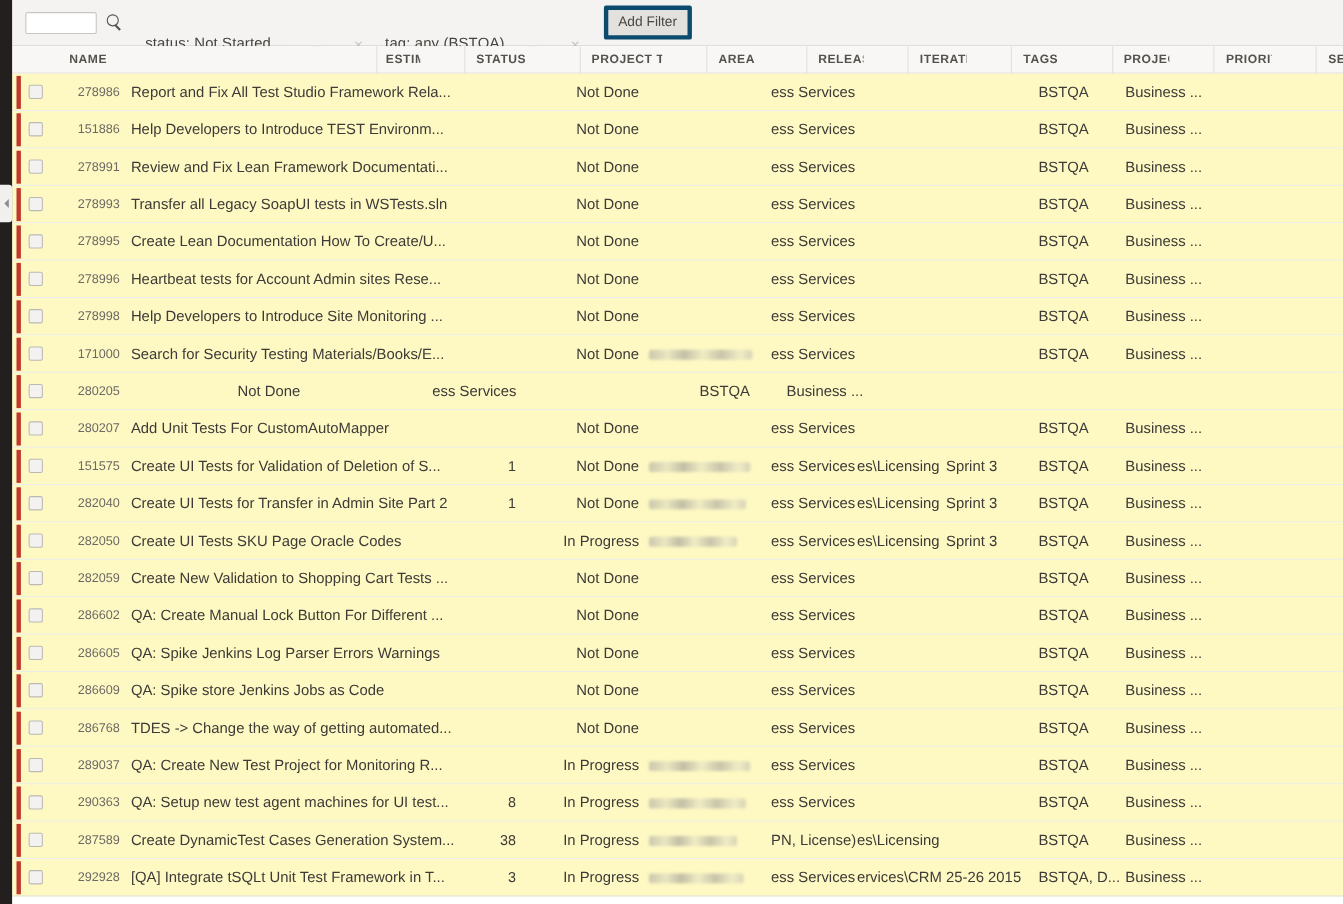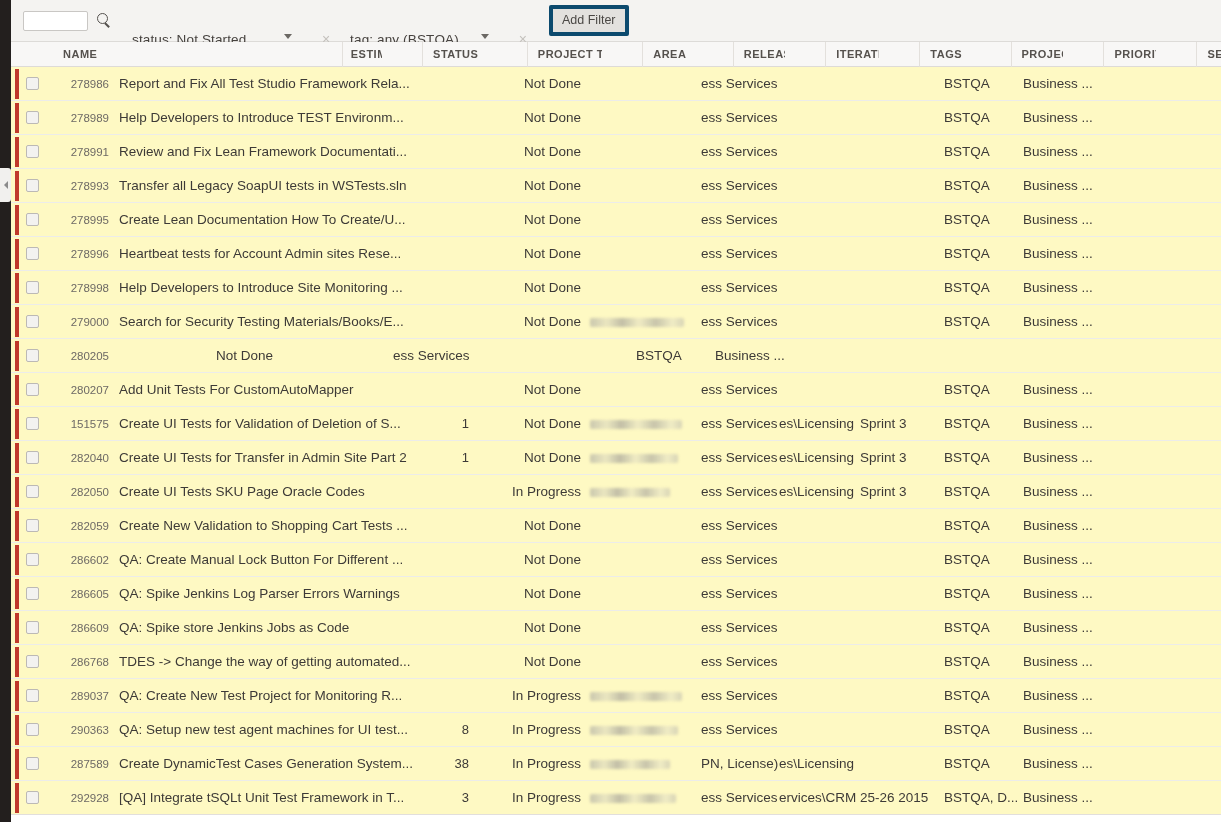--- a/index.html
+++ b/index.html
@@ -93,21 +93,21 @@
     position: absolute;
     left: 8px; top: 9px;
     width: 6px; height: 1.8px;
     background: #55524f;
     transform: rotate(45deg);
     transform-origin: left center;
   }
 
   .chip {
     display: flex;
-    align-items: flex-start;
+    align-items: flex-end;
     margin-left: 20px;
     gap: 22px;
     cursor: pointer;
     margin-top: 37px;
   }
   .chip-label {
     font-size: 13.5px;
     color: #46423f;
     white-space: nowrap;
     letter-spacing: 0.01em;
@@ -317,21 +317,21 @@
           <div class="cell c-tags">BSTQA</div>
           <div class="cell c-project">Business ...</div>
           <div class="cell c-prio"></div>
           <div class="cell c-sev"></div>
         </div>
         <div class="row">
           <div class="bar" style="background: rgb(192, 57, 43);"></div>
           <div class="cell c-check">
             <span class="chk"></span>
           </div>
-          <div class="cell c-id">278989</div>
+          <div class="cell c-id">151886</div>
           <div class="cell c-name">Help Developers to Introduce TEST Environm...</div>
           <div class="cell c-est"></div>
           <div class="cell c-status">Not Done</div>
           <div class="cell c-assign"></div>
           <div class="cell c-area">ess Services</div>
           <div class="cell c-release"></div>
           <div class="cell c-iter"></div>
           <div class="cell c-tags">BSTQA</div>
           <div class="cell c-project">Business ...</div>
           <div class="cell c-prio"></div>
@@ -425,21 +425,21 @@
           <div class="cell c-tags">BSTQA</div>
           <div class="cell c-project">Business ...</div>
           <div class="cell c-prio"></div>
           <div class="cell c-sev"></div>
         </div>
         <div class="row">
           <div class="bar" style="background: rgb(192, 57, 43);"></div>
           <div class="cell c-check">
             <span class="chk"></span>
           </div>
-          <div class="cell c-id">279000</div>
+          <div class="cell c-id">171000</div>
           <div class="cell c-name">Search for Security Testing Materials/Books/E...</div>
           <div class="cell c-est"></div>
           <div class="cell c-status">Not Done</div>
           <div class="cell c-assign"><span class="assign-blur" style="width: 94px;"></span></div>
           <div class="cell c-area">ess Services</div>
           <div class="cell c-release"></div>
           <div class="cell c-iter"></div>
           <div class="cell c-tags">BSTQA</div>
           <div class="cell c-project">Business ...</div>
           <div class="cell c-prio"></div>

